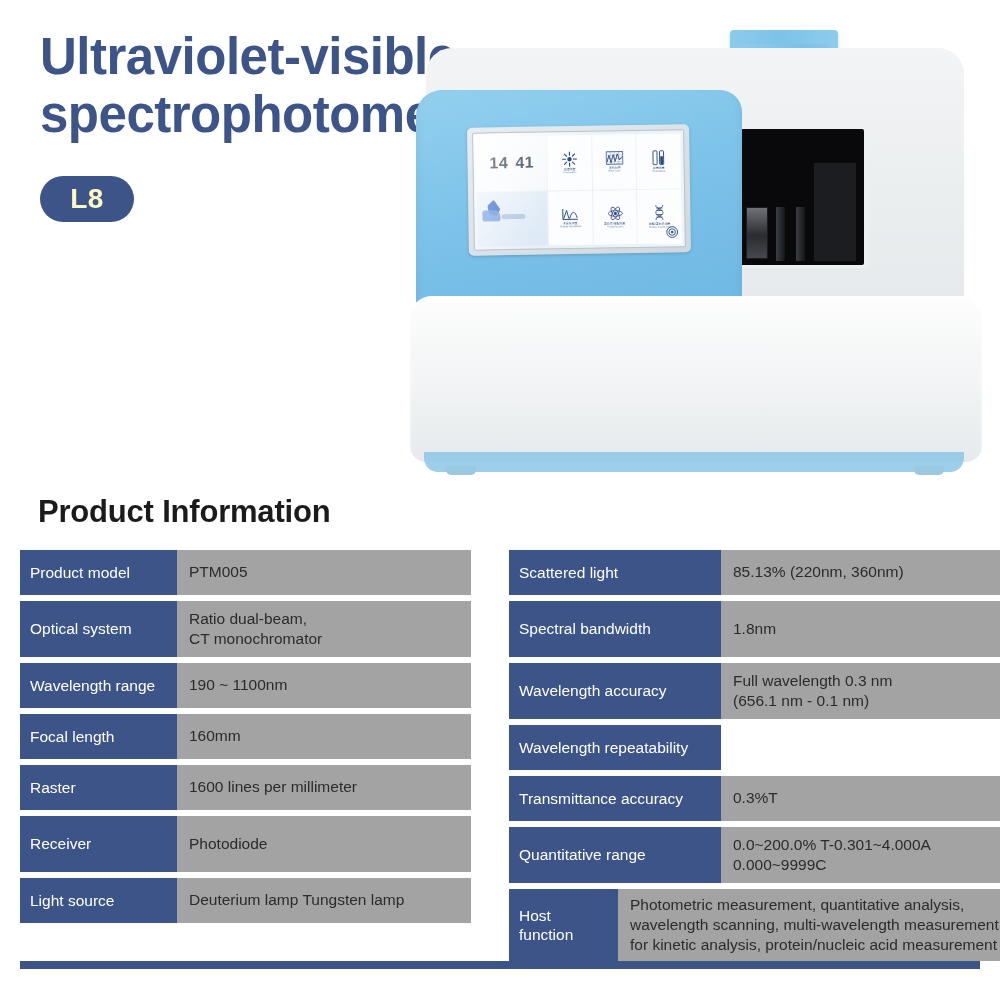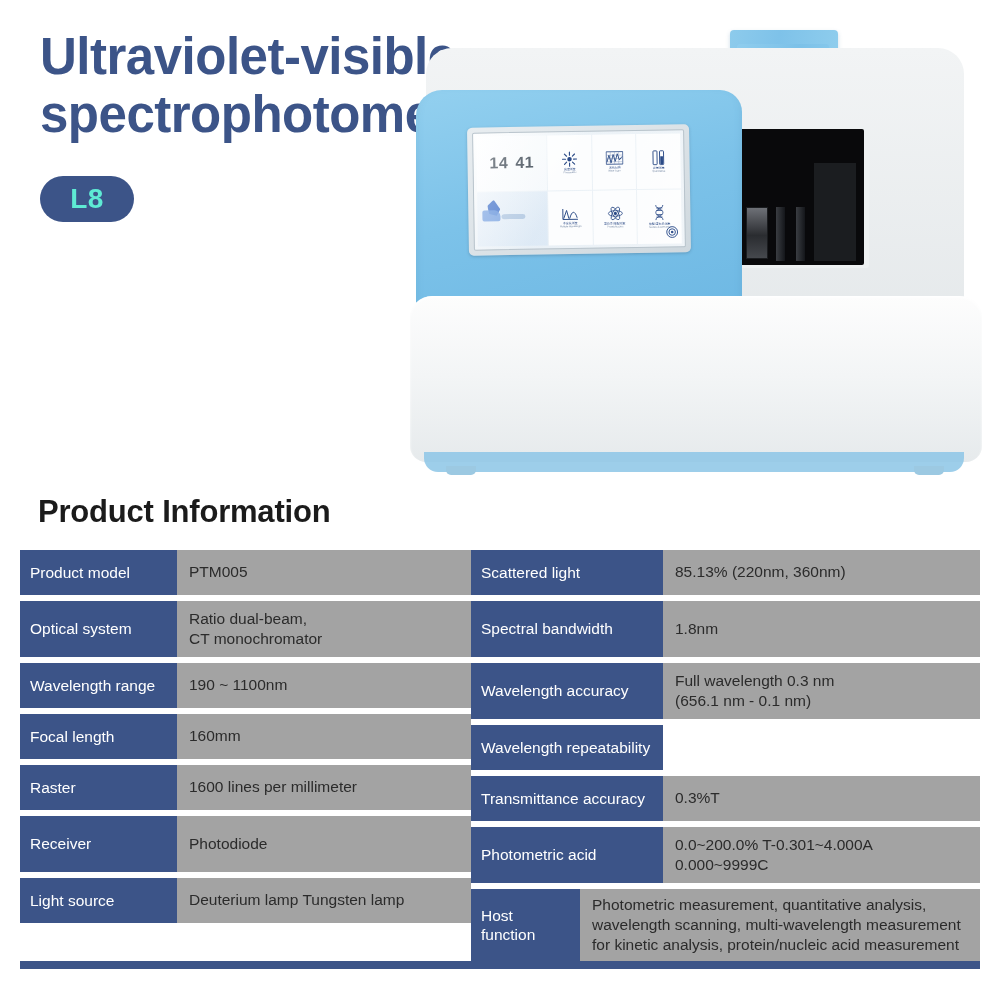--- a/index.html
+++ b/index.html
@@ -35,21 +35,21 @@
 
   .model-badge {
     position: absolute;
     left: 40px;
     top: 176px;
     min-width: 94px;
     height: 46px;
     padding: 0 22px;
     border-radius: 23px;
     background: #3c5488;
-    color: #5eead4;
+    color: #fef9c3;
     font-size: 28px;
     font-weight: bold;
     display: flex;
     align-items: center;
     justify-content: center;
     letter-spacing: 0.5px;
   }
 
   
   .device {
@@ -304,20 +304,21 @@
   }
 
   .spec-table {
     position: absolute;
     left: 20px;
     top: 550px;
     width: 960px;
     display: grid;
     grid-template-columns: 451px 509px;
     column-gap: 0;
+    gap: 38px;
   }
 
   .spec-col { display: flex; flex-direction: column; gap: 6px; }
 
   .spec-row {
     display: flex;
     align-items: stretch;
     min-height: 45px;
   }
   .spec-label {
@@ -340,21 +341,21 @@
     line-height: 1.3;
     flex: 1 1 auto;
     white-space: pre-line;
   }
 
   
   .col-left .spec-label  { width: 157px; }
   .col-left .spec-value  { width: 274px; }
 
   
-  .col-right .spec-label { width: 192px; }
+  .col-right .spec-label { width: 212px; }
   .col-right .spec-row.wide-value .spec-label { width: 109px; }
 
   .spec-row.tall { min-height: 56px; }
   .spec-row.tallest { min-height: 72px; }
 
   .footer-rule {
     position: absolute;
     left: 20px;
     top: 961px;
     width: 960px;
@@ -559,21 +560,21 @@
 (656.1 nm - 0.1 nm)</div>
       </div>
       <div class="spec-row">
         <div class="spec-label">Wavelength repeatability</div>
       </div>
       <div class="spec-row">
         <div class="spec-label">Transmittance accuracy</div>
         <div class="spec-value">0.3%T</div>
       </div>
       <div class="spec-row tall">
-        <div class="spec-label">Photometric acid</div>
+        <div class="spec-label">Quantitative range</div>
         <div class="spec-value">0.0~200.0% T-0.301~4.000A
 0.000~9999C</div>
       </div>
       <div class="spec-row tallest wide-value">
         <div class="spec-label">Host function</div>
         <div class="spec-value">Photometric measurement, quantitative analysis, wavelength scanning, multi-wavelength measurement for kinetic analysis, protein/nucleic acid measurement</div>
       </div>
     </div>
 
   </div>

